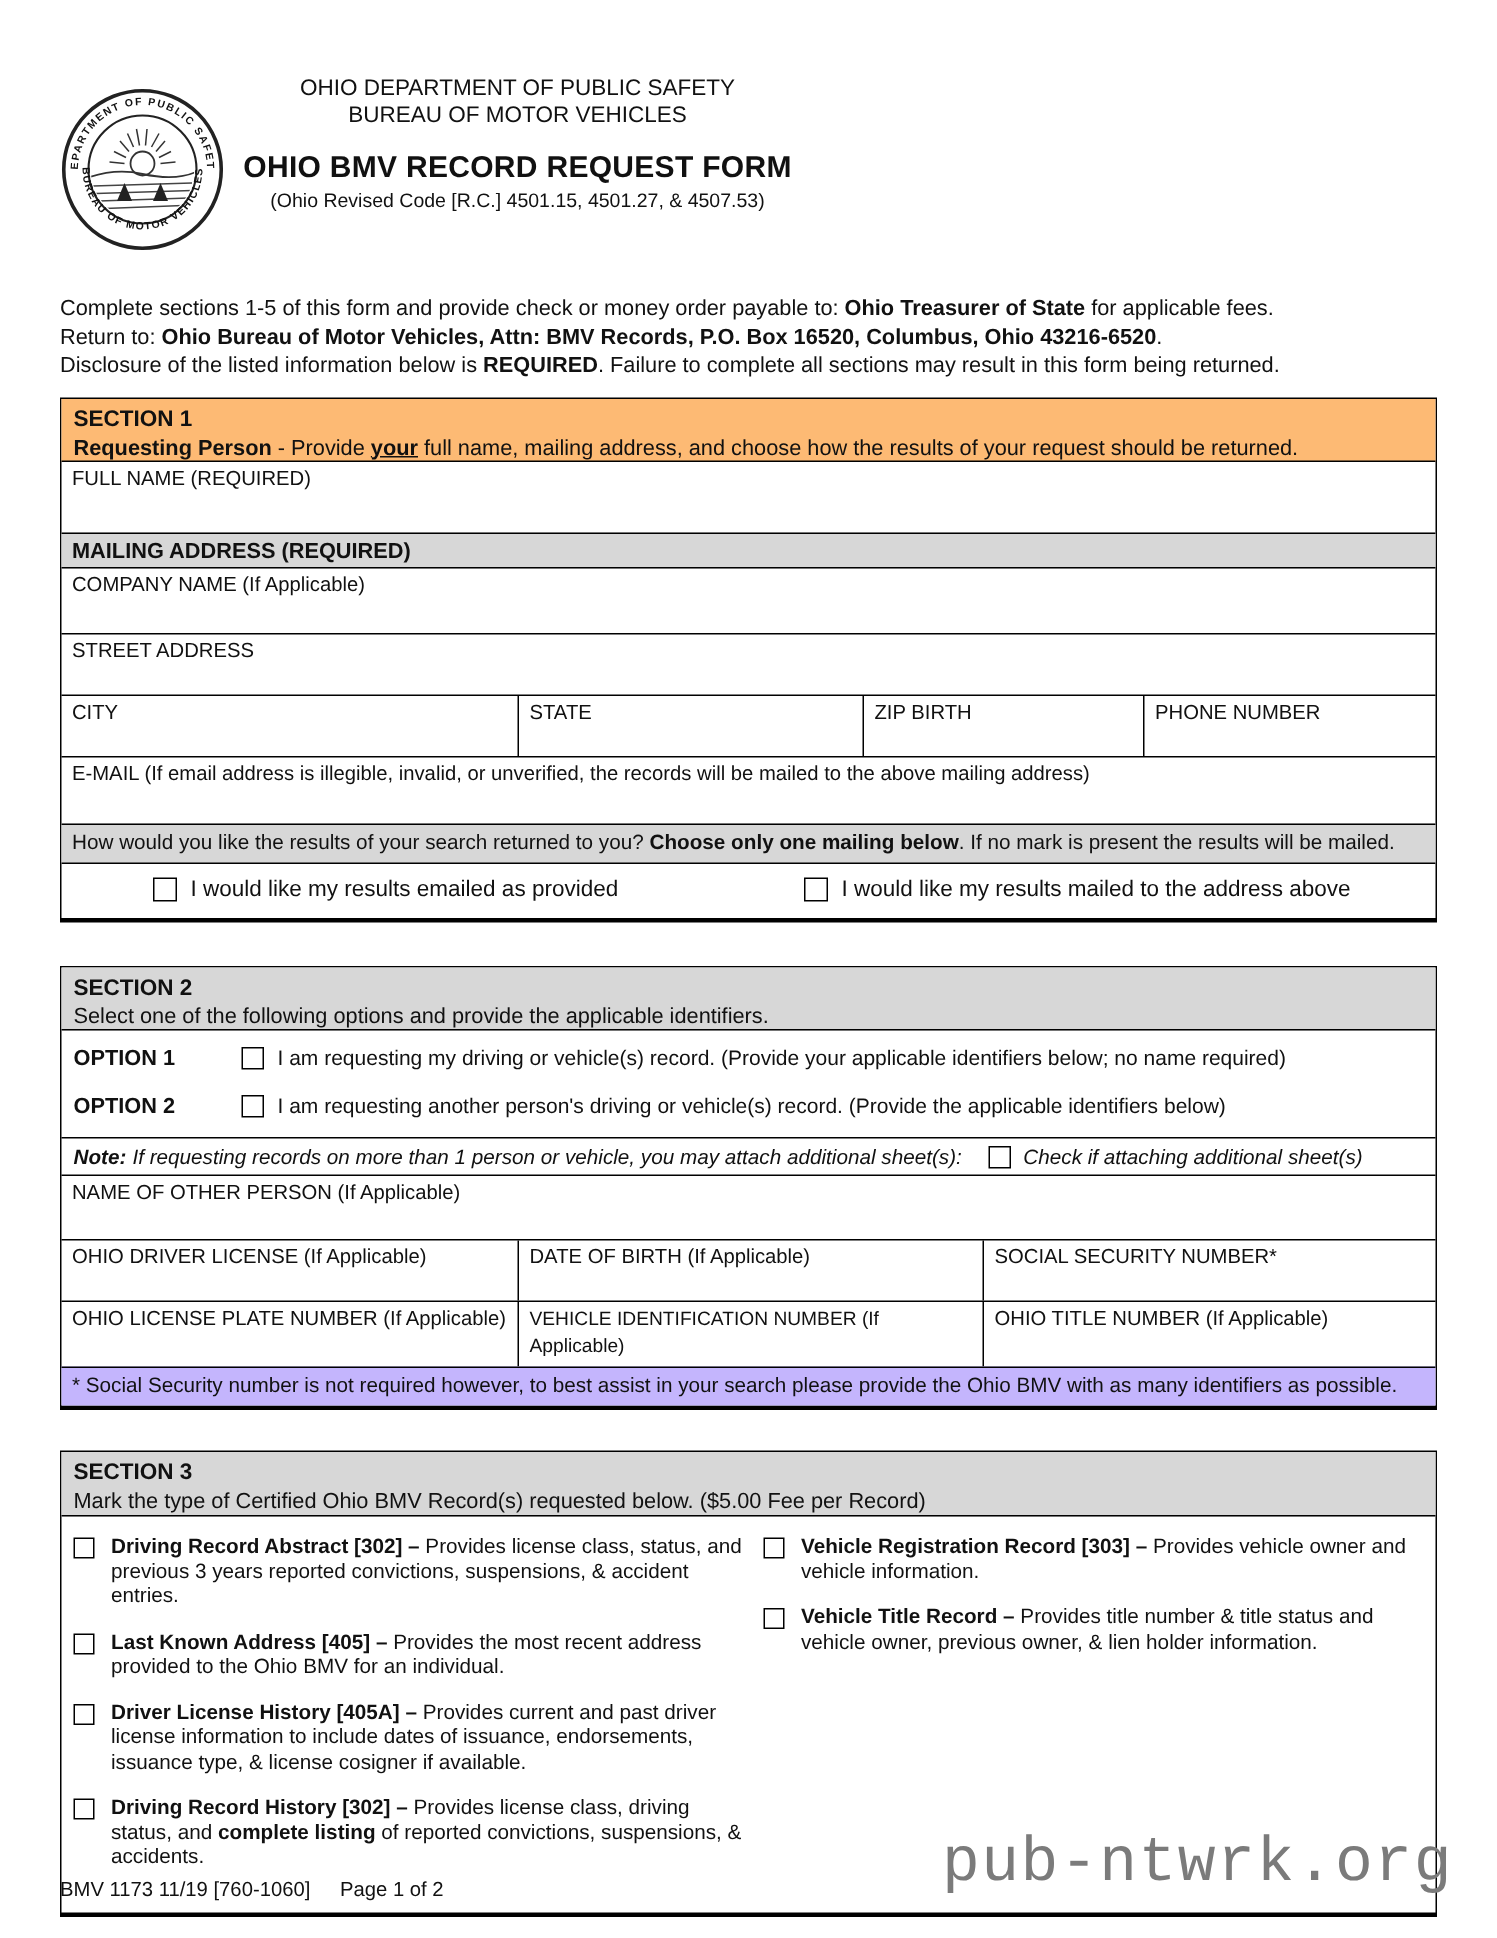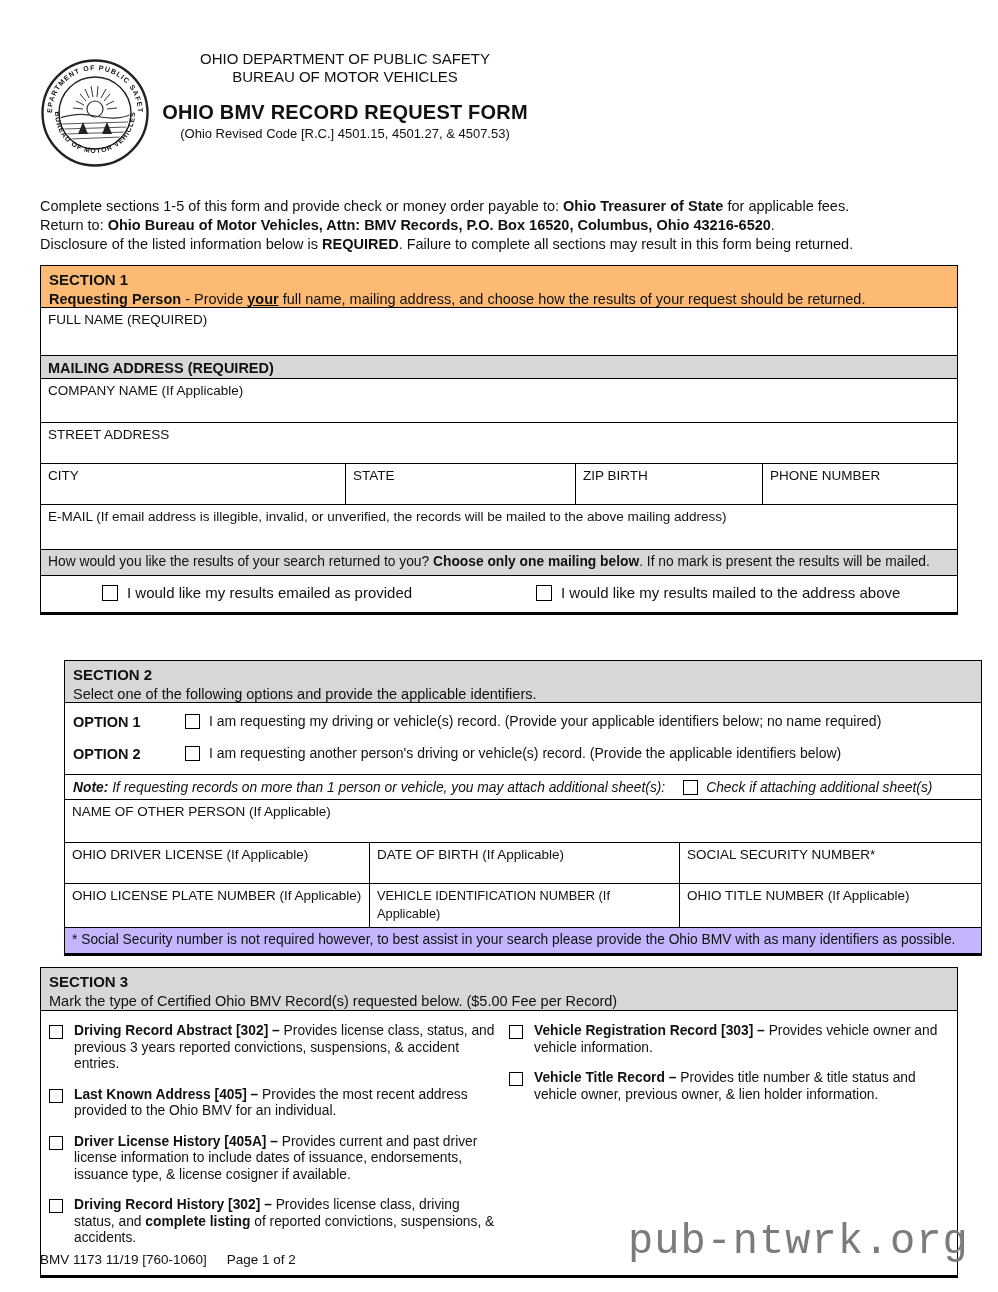--- a/index.html
+++ b/index.html
@@ -11,21 +11,21 @@
 
   .header-text{position:absolute;left:135px;top:50px;width:420px;text-align:center;}
   .agency{font-size:15px;line-height:1.22;}
   .form-title{font-size:20px;font-weight:bold;margin-top:14px;letter-spacing:.2px;}
   .form-subtitle{font-size:13px;margin-top:2px;}
 
   .intro{position:absolute;left:40px;top:197px;width:918px;font-size:14.5px;line-height:1.3;}
 
   .sec{position:absolute;left:40px;width:918px;border:1.5px solid #000;border-bottom:3px solid #000;background:#fff;}
   .sec1{top:265px;}
-  .sec2{top:660px;margin-left:24px;}
+  .sec2{top:644px;}
   .sec3{top:967px;}
 
   .grayrow{background:#d7d7d7;}
   .sec-head{padding:4px 8px;border-bottom:1.5px solid #000;font-size:14.5px;line-height:1.3;}
   .sec-title{font-weight:bold;font-size:15px;}
 
   .row{position:relative;padding:2px 7px;}
   .bt{border-top:1.5px solid #000;}
   .lbl{font-size:13.5px;}
   .boldlbl{font-size:14.5px;font-weight:bold;}

